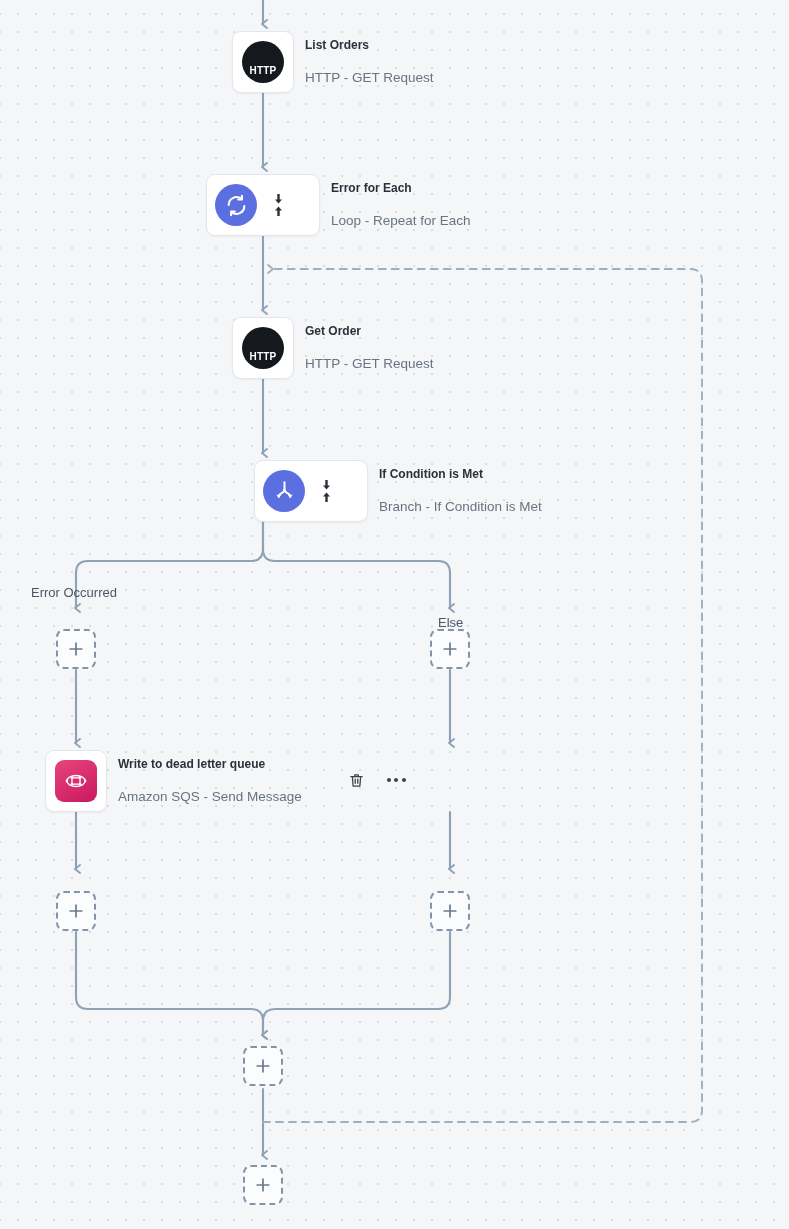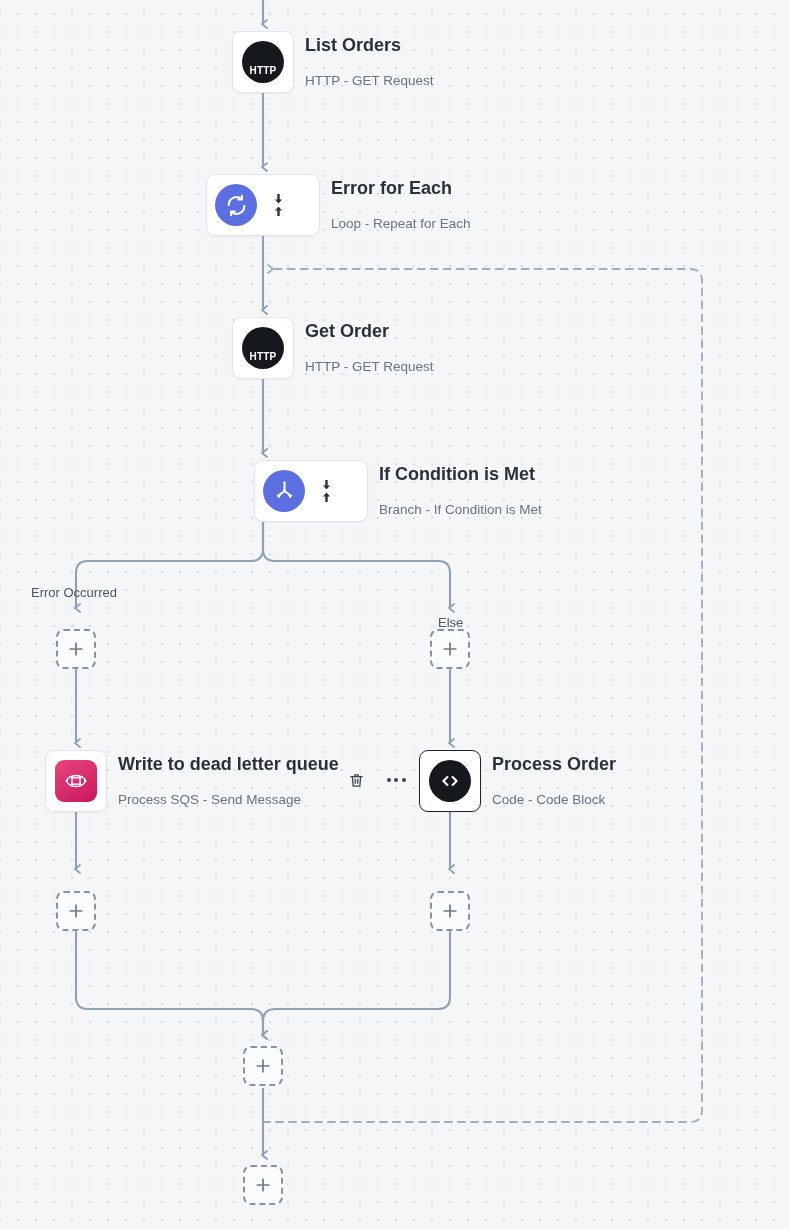--- a/index.html
+++ b/index.html
@@ -47,21 +47,21 @@
   .ico.blue { background: #5b6fe0; }
   .ico.sqs  { width: 42px; height: 42px; border-radius: 9px;
               background: linear-gradient(150deg,#e8457c 0%,#c9185f 100%); }
   .ico-http { color:#fff; font-size:10px; font-weight:700; letter-spacing:.2px;
               font-family:"Liberation Sans",sans-serif;margin-top:16px; }
 
   .toggle { display:flex; flex-direction:column; align-items:center;
             justify-content:center; width:22px; gap:1px; }
 
   .labels { margin-left: 11px; line-height: 1.28; }
-  .title { font-size: 18px; font-weight: 700; color: #2b313a; white-space: nowrap; }
+  .title { font-size: 12px; font-weight: 700; color: #2b313a; white-space: nowrap; }
   .subtitle { font-size: 13.5px; color: #6a7380; white-space: nowrap; margin-top: 15px; }
 
   
   .plus {
     position: absolute;
     width: 40px; height: 40px;
     border: 2px dashed #8394a8;
     border-radius: 8px;
     background: #fbfcfd;
     box-sizing: border-box;
@@ -212,38 +212,24 @@
           <circle cx="15.7" cy="9.1" r="1.15" fill="#ffffff" stroke="none"></circle>
           <circle cx="8.3" cy="14.9" r="1.15" fill="#ffffff" stroke="none"></circle>
           <circle cx="15.7" cy="14.9" r="1.15" fill="#ffffff" stroke="none"></circle>
           <circle cx="3.6" cy="12" r="1.15" fill="#ffffff" stroke="none"></circle>
           <circle cx="20.4" cy="12" r="1.15" fill="#ffffff" stroke="none"></circle>
         </svg>
       </span>
     </div>
     <div class="labels">
       <div class="title">Write to dead letter queue</div>
-      <div class="subtitle">Process SQS - Send Message</div>
-    </div>
-  </div>
-
-  <div class="node" style="left:419px; top:750px;">
-    <div class="chip single selected">
-      <span class="ico dark">
-        <svg width="24" height="24" viewBox="0 0 24 24" fill="none" stroke="#ffffff" stroke-width="2.1" stroke-linecap="round" stroke-linejoin="round">
-          <polyline points="9.4,8 5.4,12 9.4,16"></polyline>
-          <polyline points="14.6,8 18.6,12 14.6,16"></polyline>
-        </svg>
-      </span>
-    </div>
-    <div class="labels">
-      <div class="title">Process Order</div>
-      <div class="subtitle">Code - Code Block</div>
-    </div>
-  </div>
+      <div class="subtitle">Amazon SQS - Send Message</div>
+    </div>
+  </div>
+
 
   <div class="toolbar" style="left:346px; top:770px;">
     <span class="tb-btn">
       <svg width="17" height="17" viewBox="0 0 24 24" fill="none" stroke="#3b424c" stroke-width="1.8" stroke-linecap="round" stroke-linejoin="round">
         <path d="M4 6.5h16"></path>
         <path d="M9.5 6.5V4.2h5v2.3"></path>
         <path d="M6.2 6.5l1 13.3h9.6l1-13.3"></path>
         <path d="M10.2 10v6M13.8 10v6"></path>
       </svg>
     </span>

